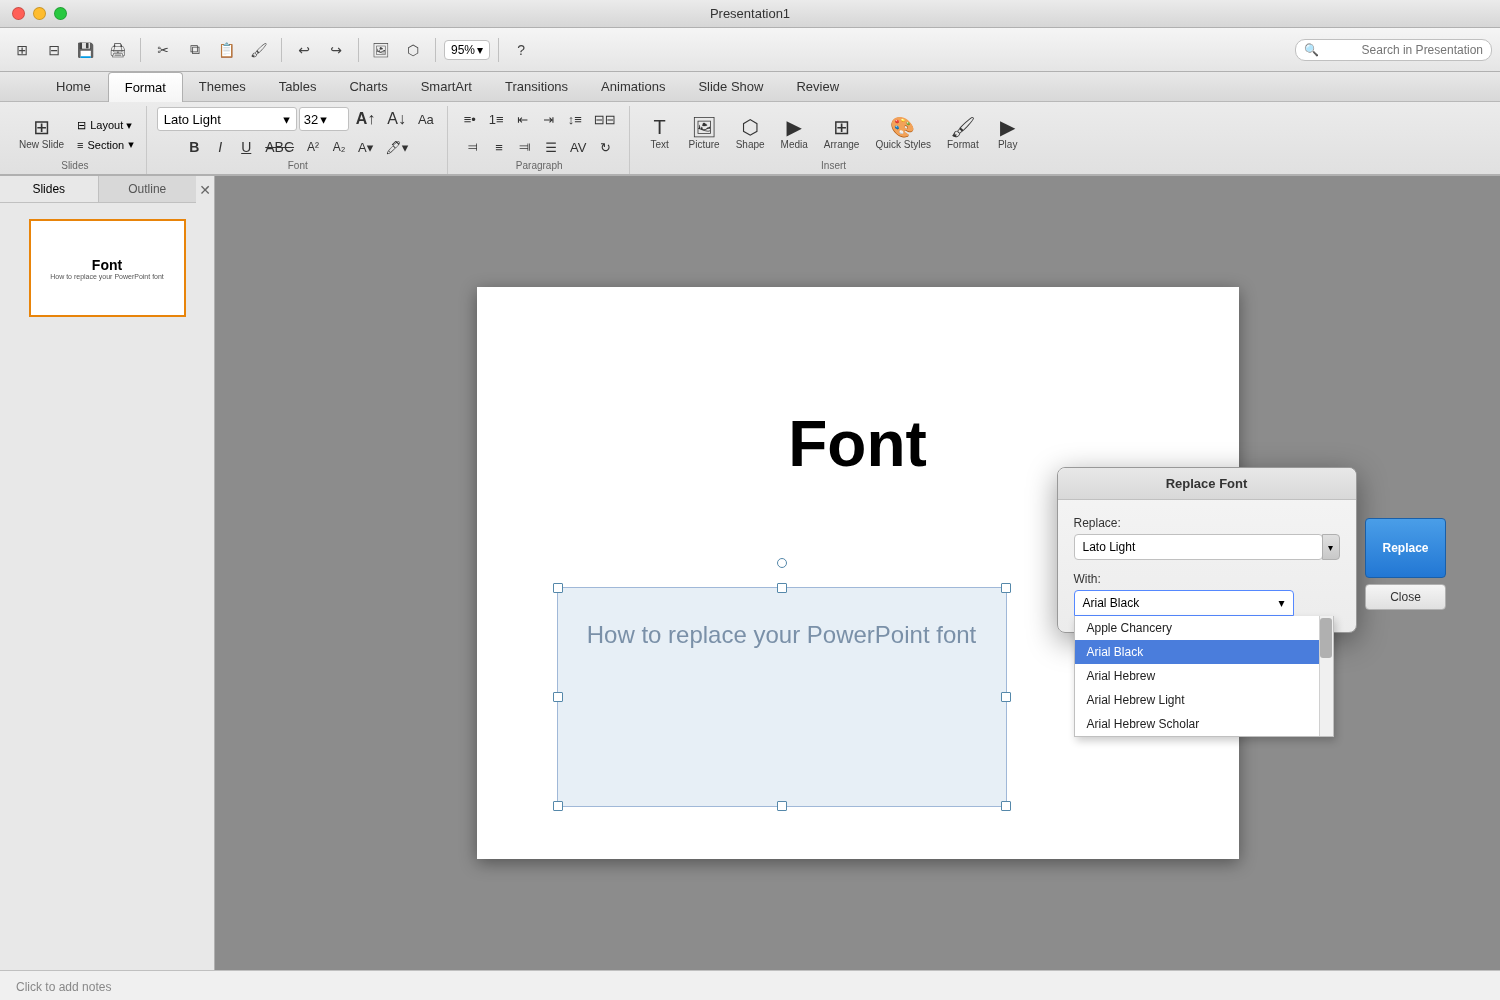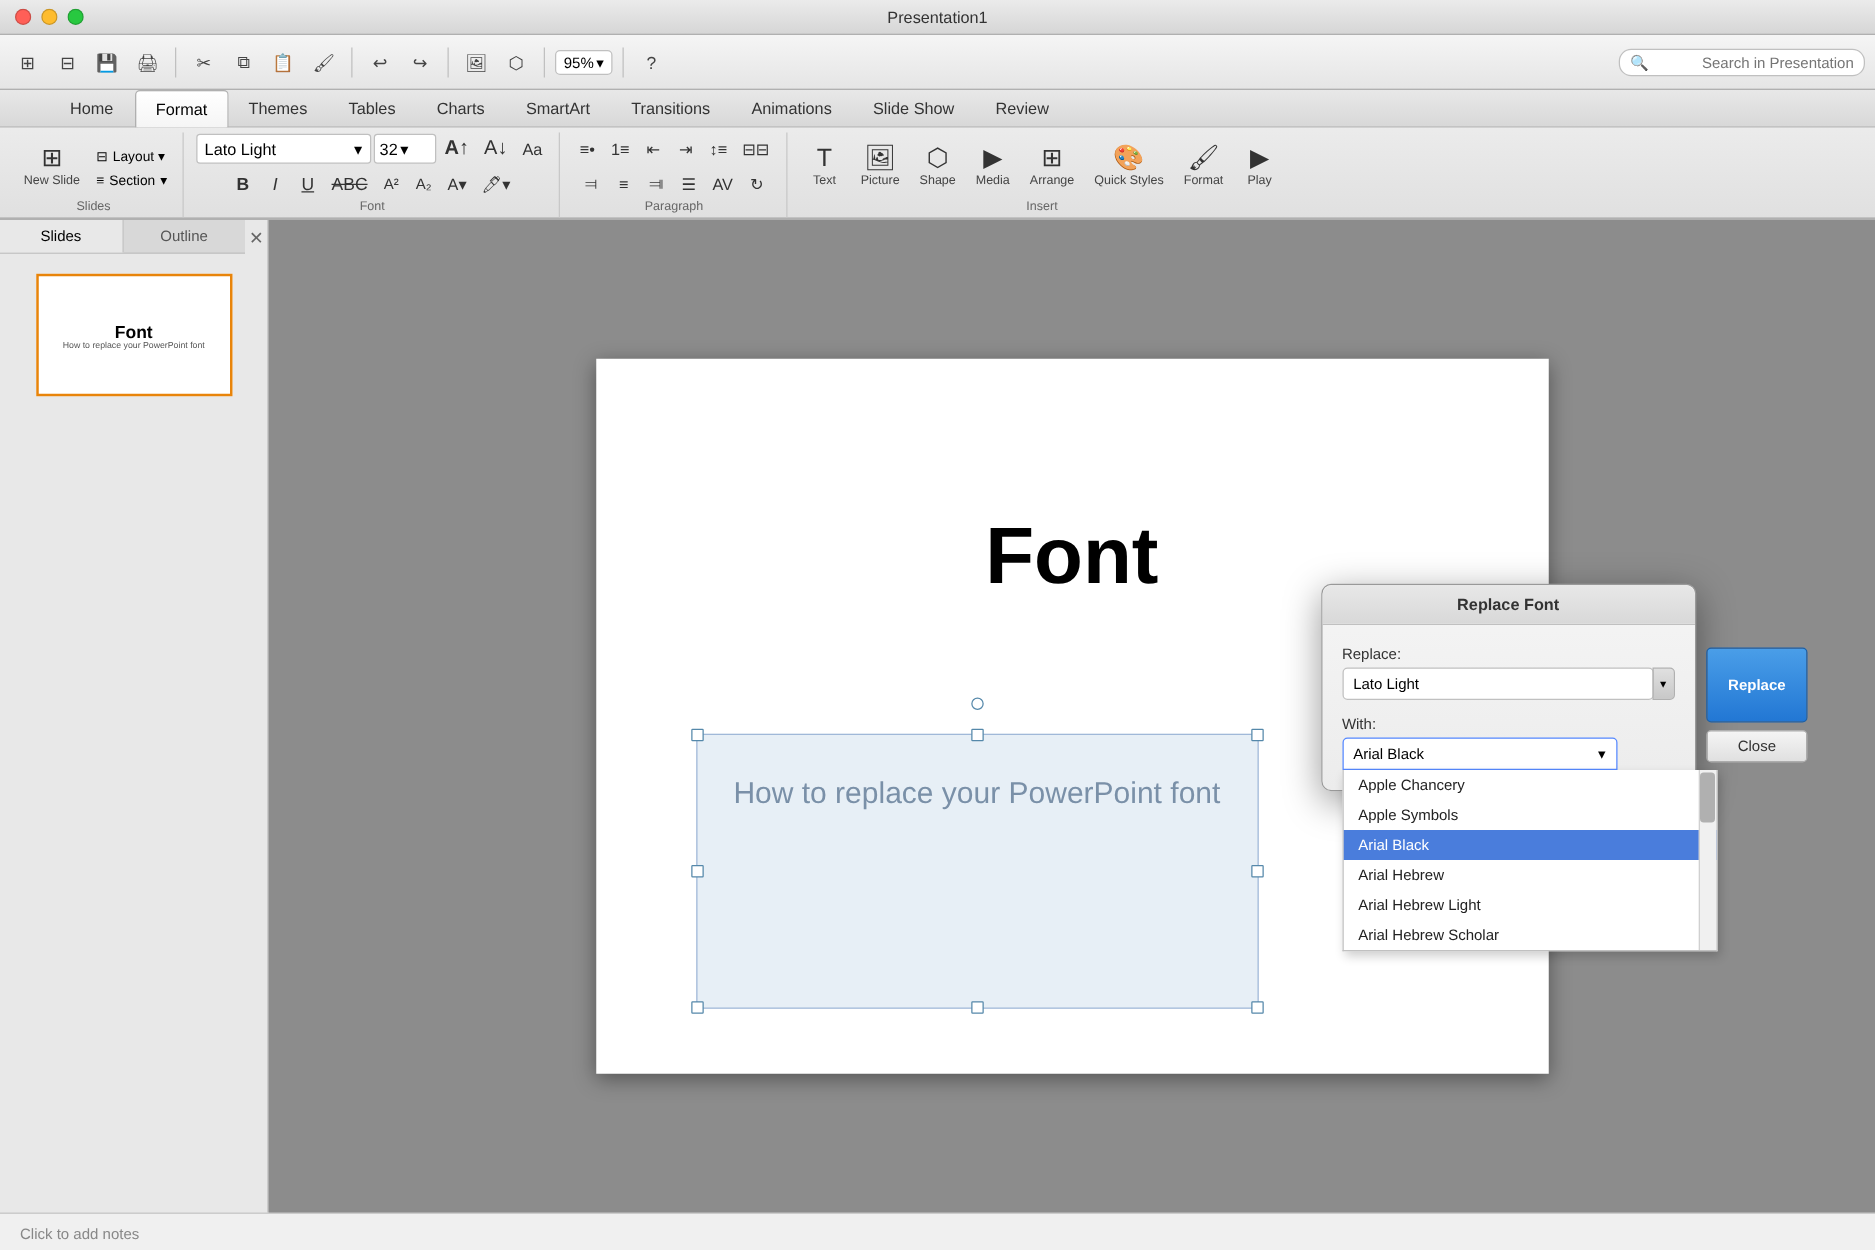--- a/index.html
+++ b/index.html
@@ -327,21 +327,21 @@
       padding: 4px 8px;
       font-size: 12px;
       height: 26px;
       gap: 4px;
       cursor: pointer;
       width: 220px;
     }
     .dropdown-list {
       position: absolute;
       top: 26px; left: 0;
-      width: 300px;
+      width: 260px;
       background: white;
       border: 1px solid #c0c0c0;
       border-top: none;
       z-index: 200;
       box-shadow: 2px 4px 8px rgba(0,0,0,0.2);
     }
     .dropdown-item {
       padding: 5px 12px;
       font-size: 12px;
       color: #222;
@@ -585,21 +585,20 @@
             <div class="dialog-select-arrow">▾</div>
           </div>
           <div class="dialog-label">With:</div>
           <div class="dropdown-container">
             <div class="dropdown-selected">
               <span>Arial Black</span>
               <span style="margin-left:auto;">▾</span>
             </div>
             <div class="dropdown-list">
               <div class="dropdown-item">Apple Chancery</div>
-              <div class="dropdown-item">Apple Symbols</div>
               <div class="dropdown-item selected">Arial Black</div>
               <div class="dropdown-item">Arial Hebrew</div>
               <div class="dropdown-item">Arial Hebrew Light</div>
               <div class="dropdown-item">Arial Hebrew Scholar</div>
               <div class="dropdown-scrollbar">
                 <div class="dropdown-scrollthumb"></div>
               </div>
             </div>
           </div>
         </div>

